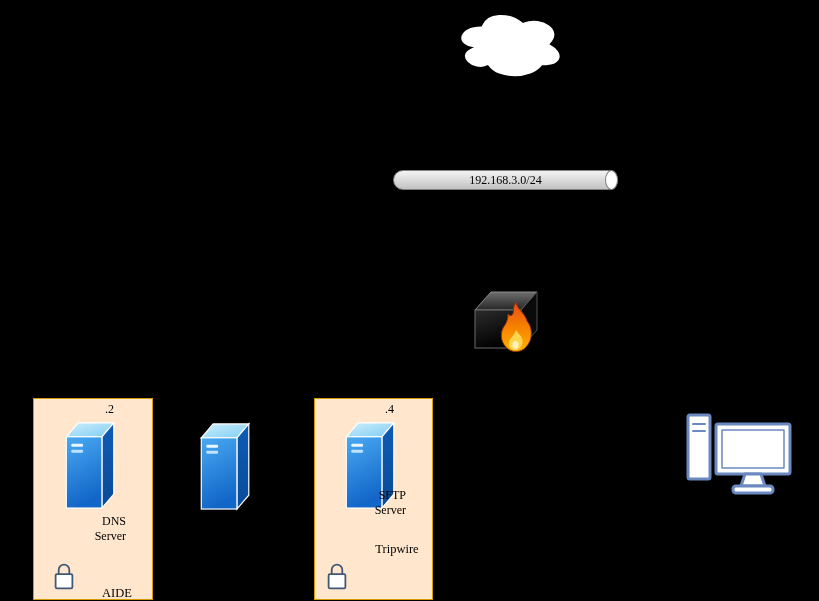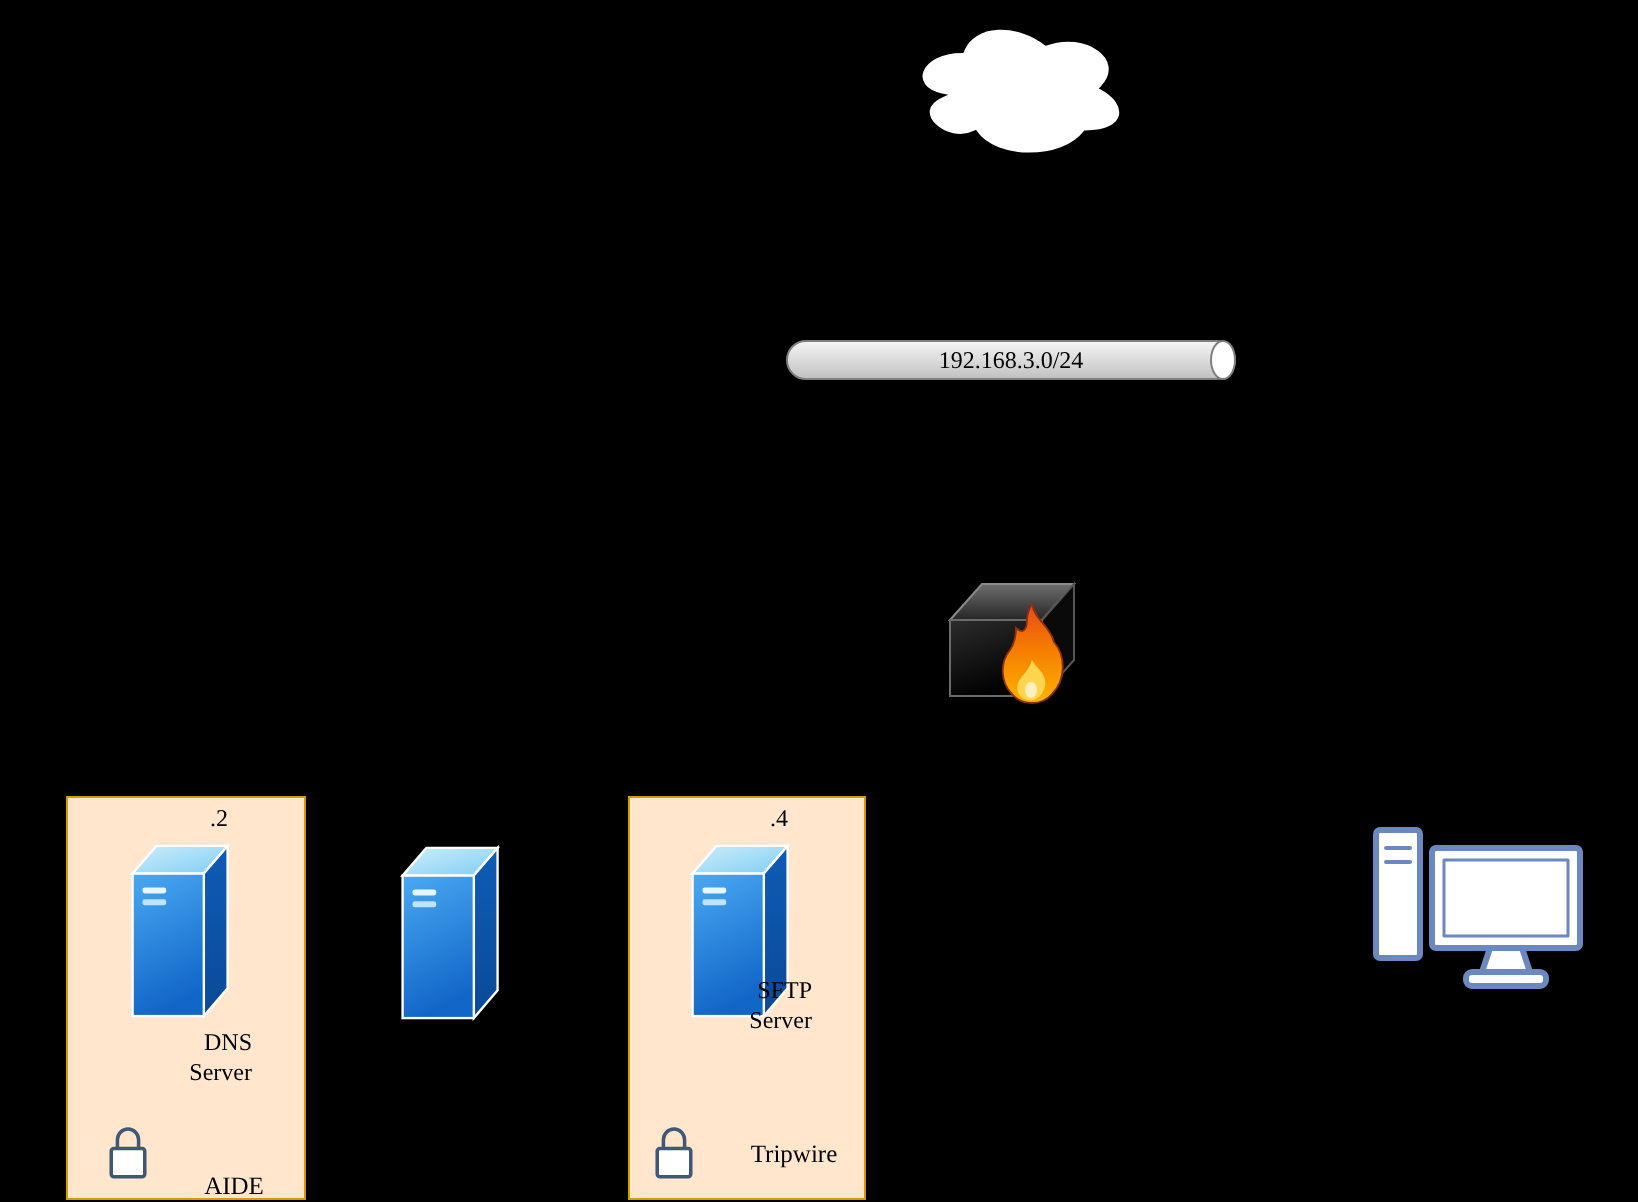--- a/index.html
+++ b/index.html
@@ -148,21 +148,21 @@
   <svg class="abs" style="left:19px; top:561px" width="24" height="30" viewBox="0 0 26 34">
     <path d="M7,16 L7,10 A6,6 0 0 1 19,10 L19,16" fill="none" stroke="#3f5877" stroke-width="2"></path>
     <rect x="3.5" y="15" width="19" height="16" rx="1.5" fill="#ffffff" stroke="#3f5877" stroke-width="2"></rect>
   </svg>
   <div class="txt tool-label" style="left:52px; top:586px; width:64px">AIDE</div>
 
   <svg class="abs" style="left:292px; top:561px" width="24" height="30" viewBox="0 0 26 34">
     <path d="M7,16 L7,10 A6,6 0 0 1 19,10 L19,16" fill="none" stroke="#3f5877" stroke-width="2"></path>
     <rect x="3.5" y="15" width="19" height="16" rx="1.5" fill="#ffffff" stroke="#3f5877" stroke-width="2"></rect>
   </svg>
-  <div class="txt tool-label" style="left:322px; top:570px; width:84px">Tripwire</div>
+  <div class="txt tool-label" style="left:322px; top:542px; width:84px">Tripwire</div>
 
   <svg class="abs" style="left:651px; top:412px" width="112" height="92" viewBox="0 0 110 92">
     <g stroke="#6b89c0" stroke-width="3" fill="#ffffff" stroke-linejoin="round" stroke-linecap="round">
       <rect x="3" y="3" width="22" height="64" rx="2"></rect>
       <line x1="8" y1="12" x2="20" y2="12" stroke-width="2"></line>
       <line x1="8" y1="19" x2="20" y2="19" stroke-width="2"></line>
       <rect x="31" y="12" width="74" height="50" rx="2"></rect>
       <rect x="37" y="18" width="62" height="38" stroke-width="1.5"></rect>
       <polygon points="60,62 76,62 80,74 56,74"></polygon>
       <rect x="48" y="74" width="40" height="7" rx="3"></rect>

